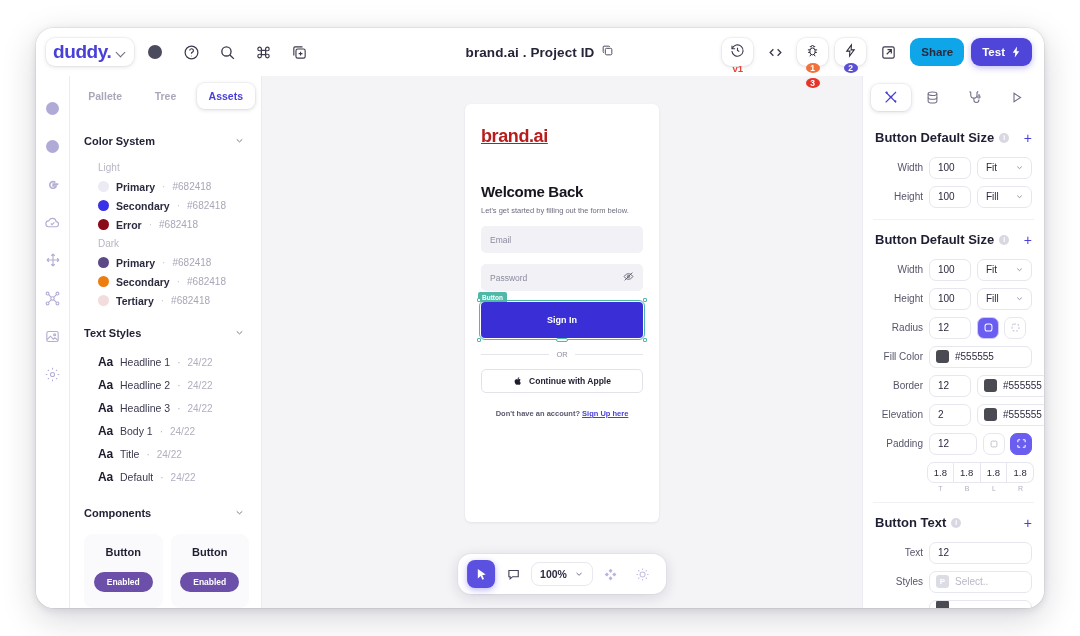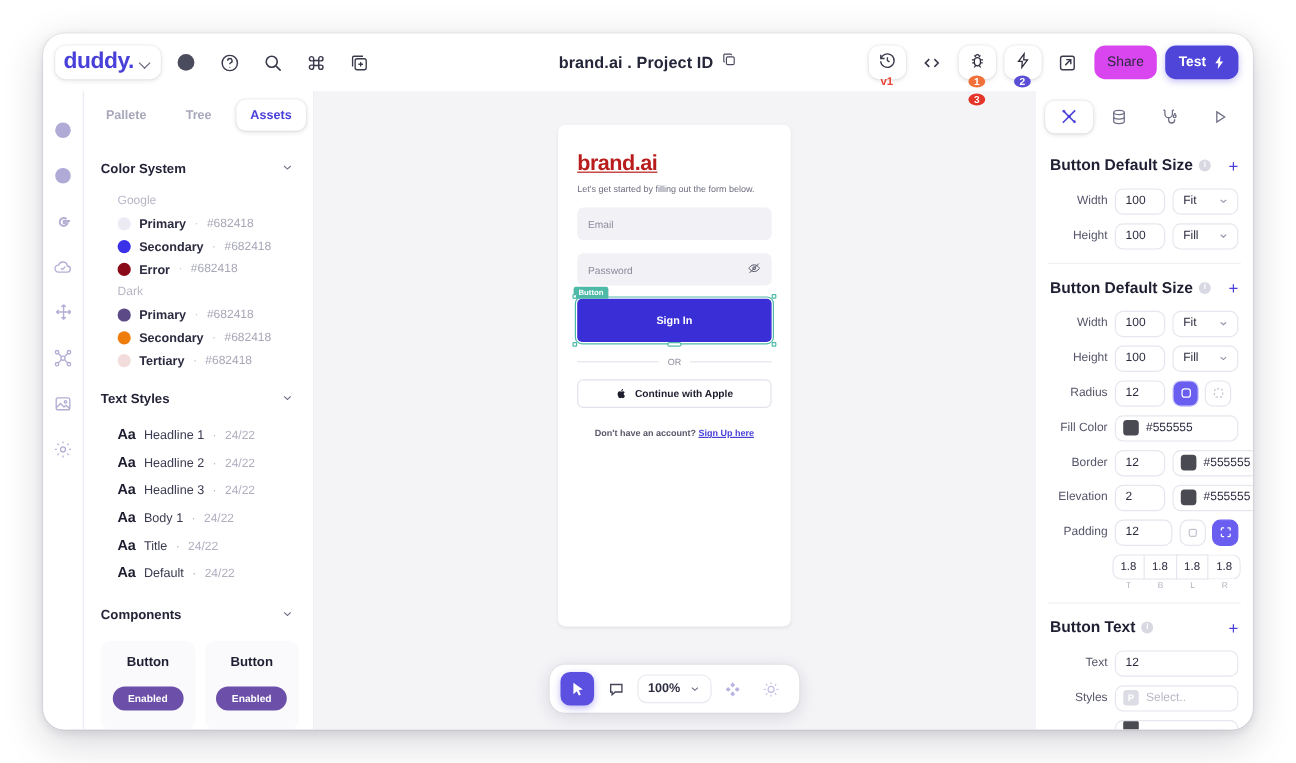--- a/index.html
+++ b/index.html
@@ -68,23 +68,23 @@
   .v1 { font-size: 9.5px; font-weight: 700; color: #ea4335; }
   .badge {
     width: 14px; height: 14px; border-radius: 50%;
     display: flex; align-items: center; justify-content: center;
     font-size: 8.5px; font-weight: 700; color: #fff;
   }
   .b-orange { background: #f2713a; }
   .b-red    { background: #e5342a; }
   .b-purple { background: #5b4fd6; }
   .sharebtn {
-    background: #d946ef; border-radius: 9px; height: 28px;
+    background: #0ea5e9; border-radius: 9px; height: 28px;
     display: flex; align-items: center; padding: 0 11px;
-    font-size: 11.5px; font-weight: 400; color: #2a2a3d;
+    font-size: 11.5px; font-weight: 700; color: #2a2a3d;
   }
   .testbtn {
     background: #4f46d9; border-radius: 9px; height: 28px;
     display: flex; align-items: center; gap: 4px; padding: 0 9px 0 11px;
     font-size: 11.5px; font-weight: 600; color: #fff;
     box-shadow: 0 2px 6px rgba(79,70,217,.35);
   }
 
   
   .body { flex: 1; display: flex; min-height: 0; }
@@ -468,21 +468,21 @@
 
         <div class="sec-head">
           <span class="st">Color System</span>
           <span class="cv">
             <svg width="11" height="11" viewBox="0 0 24 24" fill="none" stroke="currentColor" stroke-width="2">
                 <path d="M6 9.5 12 15l6-5.5"></path>
               </svg>
           </span>
         </div>
 
-        <div class="grouplabel">Google</div>
+        <div class="grouplabel">Light</div>
         <div class="crow">
           <span class="sw" style="background:#eceaf2"></span>
           <span class="nm">Primary</span>
           <span class="sep">·</span>
           <span class="hx">#682418</span>
         </div>
         <div class="crow">
           <span class="sw" style="background:#3a32e8"></span>
           <span class="nm">Secondary</span>
           <span class="sep">·</span>
@@ -579,20 +579,21 @@
             <div class="cl">Button</div>
             <div class="cb">Enabled</div>
           </div>
         </div>
       </div>
     </div>
 
     <div class="canvas">
       <div class="artboard">
         <div class="ab-logo">brand.ai</div>
+        <div class="ab-h">Welcome Back</div>
         <div class="ab-sub">Let's get started by filling out the form below.</div>
 
         <div class="ab-field">
           <span>Email</span>
         </div>
 
         <div class="ab-field">
           <span>Password</span>
           <span class="eye">
             <svg width="11" height="11" viewBox="0 0 24 24" fill="none" stroke="currentColor" stroke-width="1.8">

